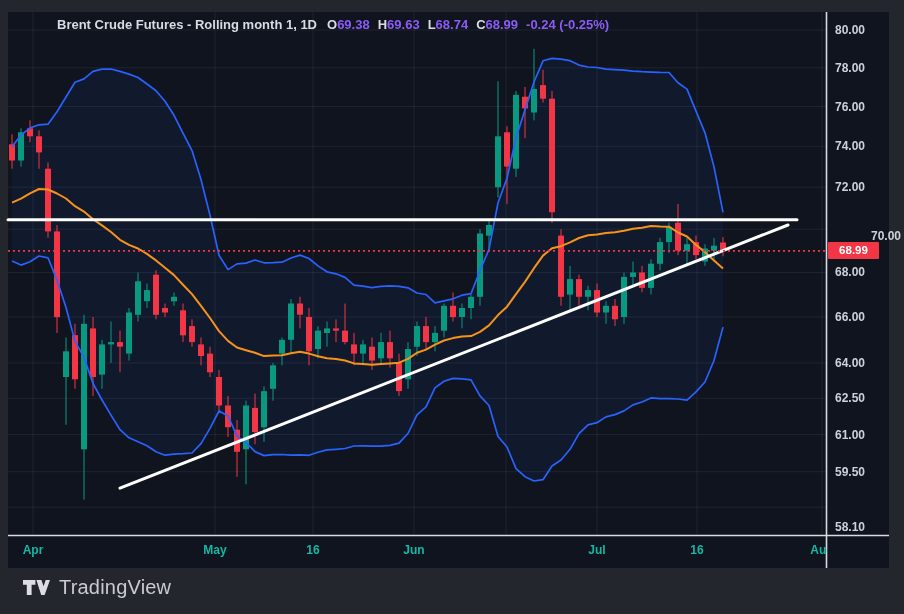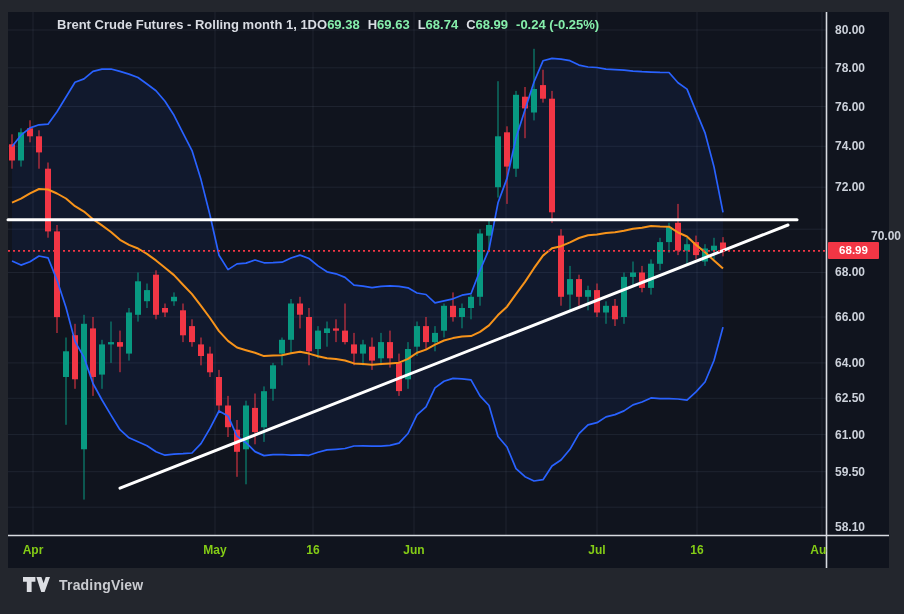--- a/index.html
+++ b/index.html
@@ -6,38 +6,38 @@
   body{
     width:904px;height:614px;position:relative;overflow:hidden;
     background:#23262d;
     font-family:"Liberation Sans",sans-serif;
     -webkit-font-smoothing:antialiased;
   }
   #chart-svg{position:absolute;left:0;top:0;}
   
   .legend{position:absolute;left:21px;top:15px;z-index:5;}
   .legend-row{display:flex;align-items:baseline;white-space:nowrap;font-size:13px;font-weight:600;color:#d9dce3;line-height:20px;}
-  .legend-row .title{padding-left:36px;}
+  .legend-row .title{margin-right:10px;padding-left:36px;}
   .pair{margin-right:8px;}
   .pair .lt{color:#d9dce3;}
-  .red{color:#86efac;}
+  .red{color:#8b5cf6;}
   .orange-val{color:#f7931a;margin-right:11px;}
   .blue-val{color:#4a8af0;margin-right:11px;}
   .ind-name{margin-right:11px;}
   
   #price-axis{position:absolute;left:828px;top:12px;width:68px;height:523px;z-index:4;}
   .ptick{position:absolute;left:7px;font-size:12px;font-weight:600;color:#ccd1da;line-height:16px;}
   .price-badge{position:absolute;left:828px;width:51px;height:17px;background:#f23645;color:#fff;
     font-size:11.5px;font-weight:700;text-align:center;line-height:17px;z-index:6;border-radius:1px;}
   
   #time-axis{position:absolute;left:8px;top:536px;width:819px;height:30px;overflow:hidden;z-index:4;}
-  .ttick{position:absolute;top:6px;transform:translateX(-50%);font-size:12px;font-weight:700;color:#84cc16;line-height:16px;}
+  .ttick{position:absolute;top:6px;transform:translateX(-50%);font-size:12px;font-weight:700;color:#14b8a6;line-height:16px;}
   
   .footer{position:absolute;left:23px;top:576px;display:flex;align-items:center;gap:9px;z-index:5;}
-  .footer .brand{font-size:14px;font-weight:700;color:#c9cbd0;letter-spacing:.2px;}
+  .footer .brand{font-size:20px;font-weight:400;color:#c9cbd0;letter-spacing:.2px;}
 </style>
 </head>
 <body>
 
 <svg id="chart-svg" width="904" height="614" viewBox="0 0 904 614">
     <rect x="8" y="12" width="881" height="556" fill="#10141e"></rect>
     <g>
       <line x1="8" y1="30.0" x2="827" y2="30.0" stroke="rgba(160,172,205,0.10)" stroke-width="1"></line>
       <line x1="8" y1="67.8" x2="827" y2="67.8" stroke="rgba(160,172,205,0.10)" stroke-width="1"></line>
       <line x1="8" y1="106.5" x2="827" y2="106.5" stroke="rgba(160,172,205,0.10)" stroke-width="1"></line>

